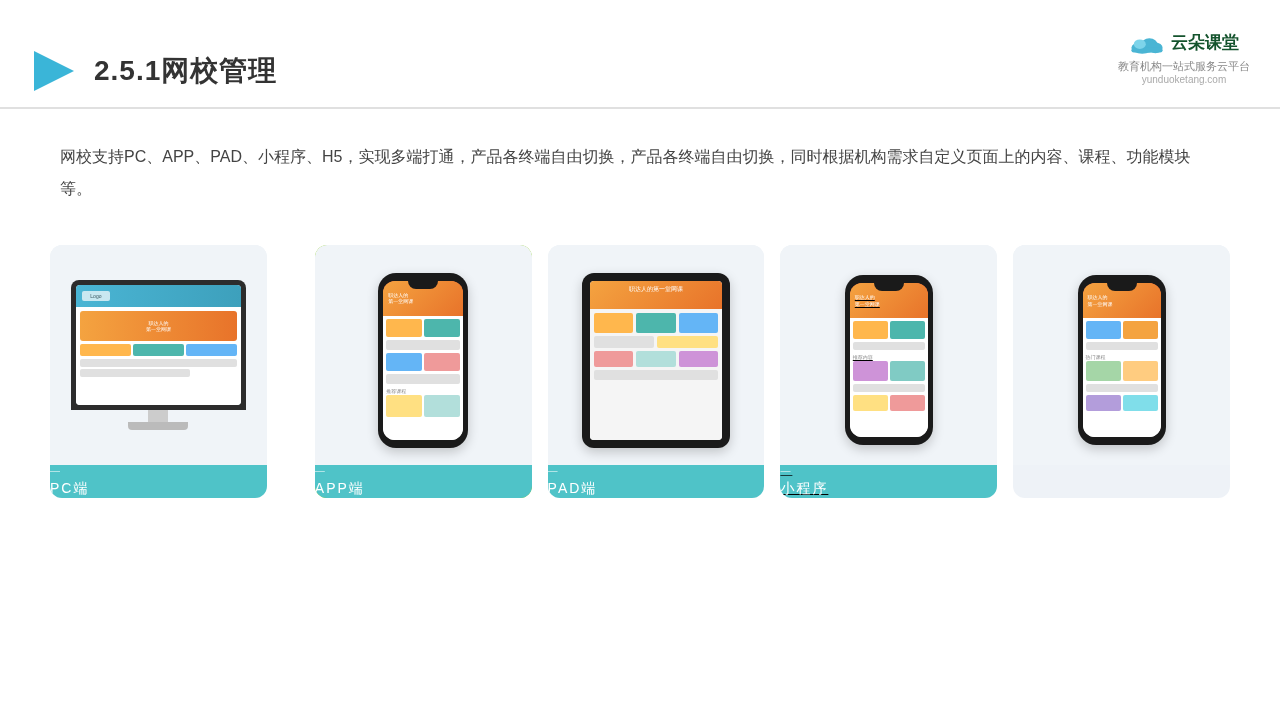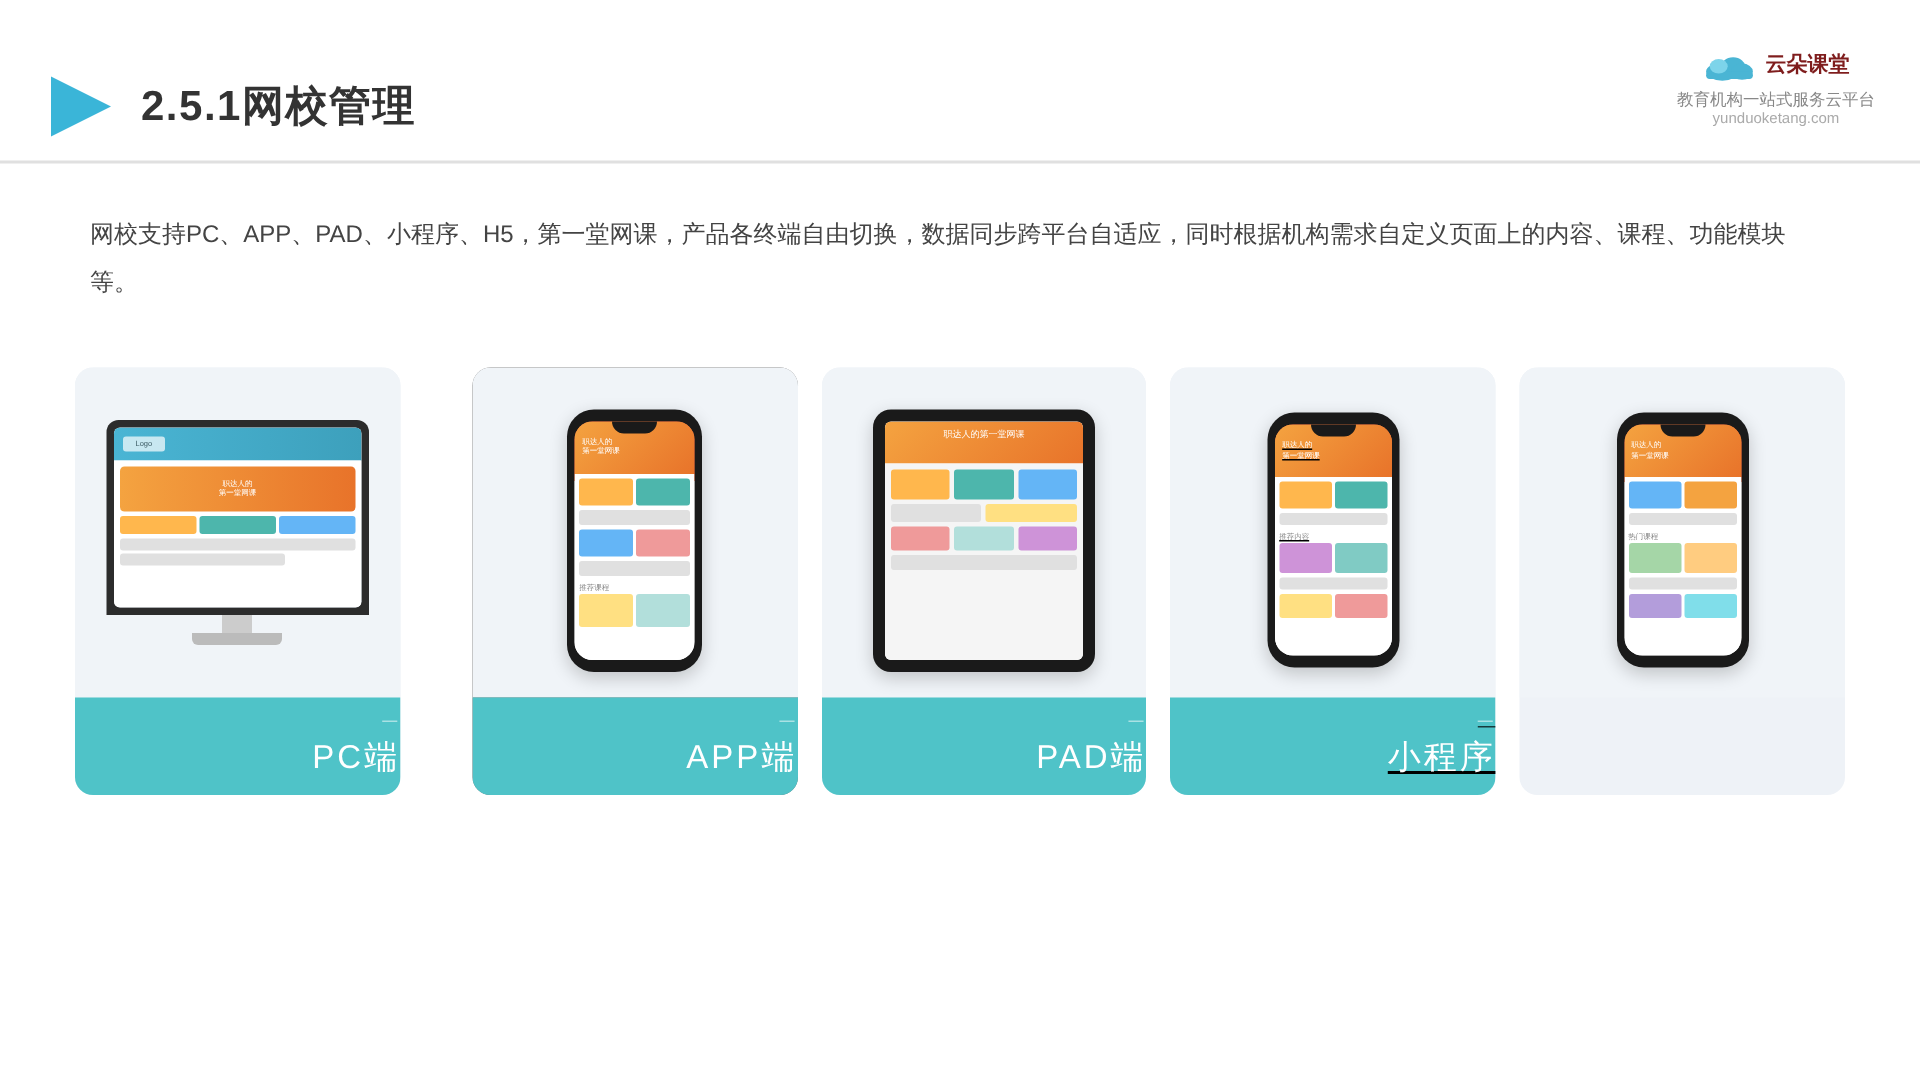--- a/index.html
+++ b/index.html
@@ -40,22 +40,22 @@
       display: flex;
       flex-direction: column;
       align-items: center;
     }
     .logo-cloud {
       display: flex;
       align-items: center;
       gap: 6px;
     }
     .logo-text {
-      font-size: 14px;
-      color: #7f1d1d;
+      font-size: 17px;
+      color: #14532d;
       font-weight: 600;
     }
     .logo-sub {
       font-size: 11px;
       color: #888;
       margin-top: 2px;
       text-align: center;
     }
     .logo-url {
       font-size: 10px;
@@ -231,23 +231,23 @@
       height: 20px;
       border-radius: 2px;
       flex: 1;
     }
 
     
     .card-label {
       width: 100%;
       background: #4fc3c8;
       color: #fff;
-      text-align: right;
-      font-size: 22px;
-      padding: 10px 0;
+      text-align: left;
+      font-size: 14px;
+      padding: 0 0;
       font-weight: 500;
       letter-spacing: 2px;
       margin-top: auto;
     }
 
     
     .cloud-svg {
       width: 36px;
       height: 28px;
     }
@@ -285,21 +285,21 @@
         <ellipse cx="18" cy="22" rx="10" ry="8" fill="#7dd4ea"></ellipse>
       </svg>
       <span class="logo-text">云朵课堂</span>
     </div>
     <div class="logo-sub">教育机构一站式服务云平台</div>
     <div class="logo-url">yunduoketang.com</div>
   </div>
 </div>
 
 <div class="description">
-  <p>网校支持PC、APP、PAD、小程序、H5，第一堂网课，产品各终端自由切换，数据同步跨平台自适应，同时根据机构需求自定义页面上的内容、课程、功能模块等。</p>
+  <p>网校支持PC、APP、PAD、小程序、H5，实现多端打通，产品各终端自由切换，产品各终端自由切换，同时根据机构需求自定义页面上的内容、课程、功能模块等。</p>
 </div>
 
 <div class="cards-container">
 
   <div class="card" style="background:#eef2f7;">
     <div class="card-image-area">
       <div class="pc-mockup">
         <div class="pc-screen-outer">
           <div class="pc-screen-inner">
 
@@ -320,21 +320,21 @@
             </div>
           </div>
         </div>
         <div class="pc-stand"></div>
         <div class="pc-base"></div>
       </div>
     </div>
     <div class="card-label">PC端</div>
   </div>
 
-  <div class="card" style="background:#737373;margin-left:32px;">
+  <div class="card" style="background:#84cc16;margin-left:32px;">
     <div class="card-image-area">
       <div class="phone-mockup">
         <div class="phone-notch"></div>
         <div class="phone-screen">
           <div class="phone-screen-header">
             <div class="phone-screen-header-text">职达人的<br>第一堂网课</div>
           </div>
           <div class="phone-screen-body">
             <div class="phone-body-row">
               <div class="phone-body-block" style="background:#ffb74d;"></div>

